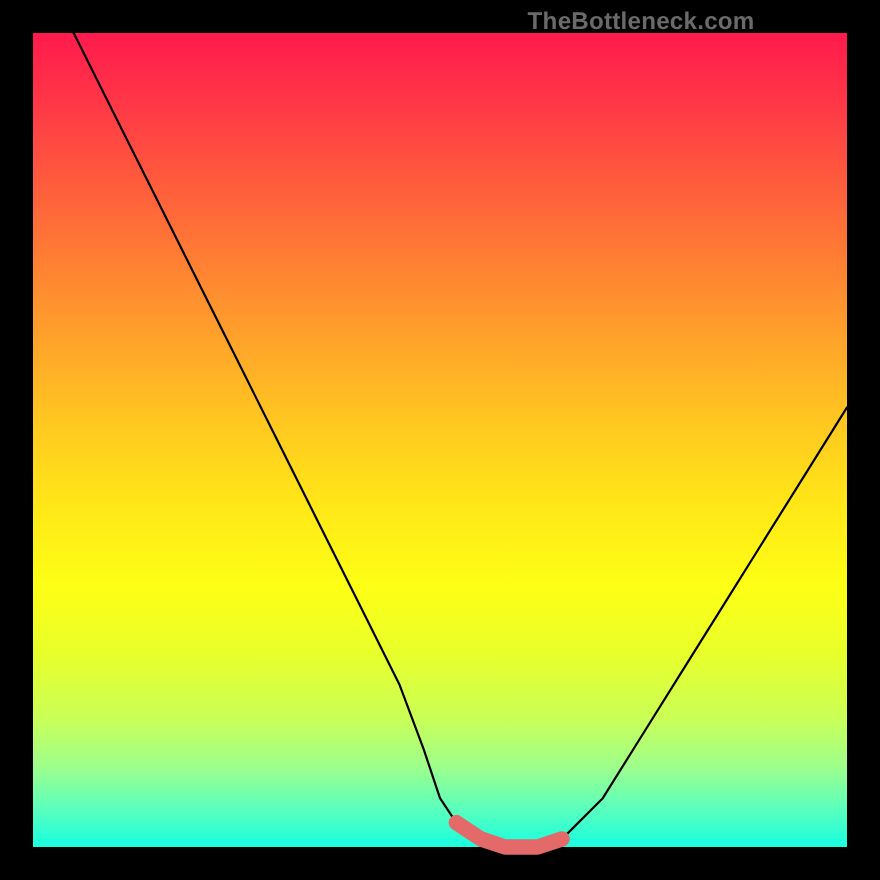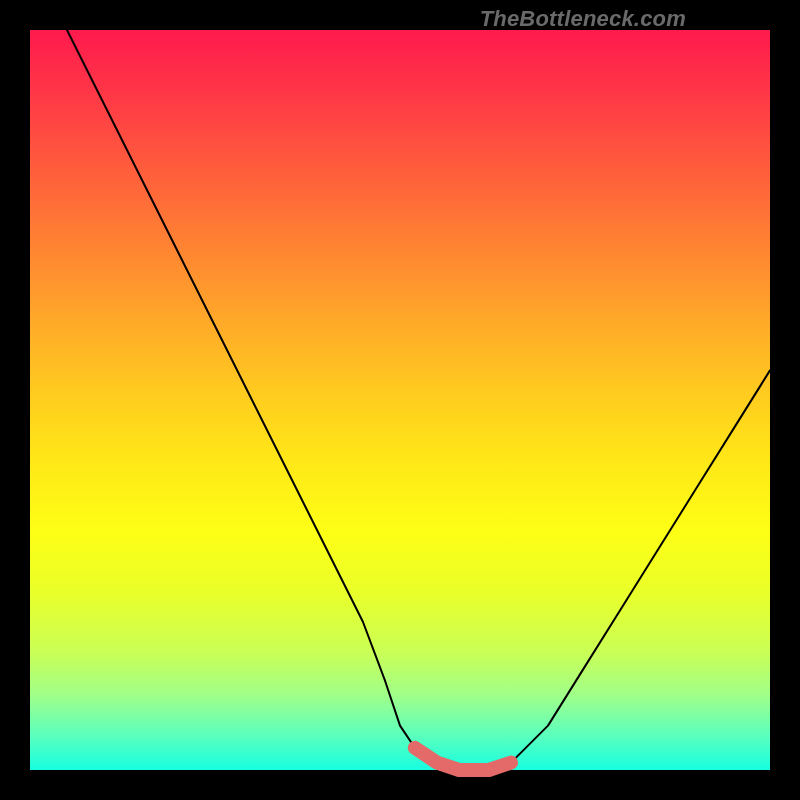--- a/index.html
+++ b/index.html
@@ -2,21 +2,20 @@
 <html><head>
 <meta charset="utf-8">
 <style>
   * { margin: 0; padding: 0; box-sizing: border-box; }
   html, body { width: 800px; height: 800px; overflow: hidden; background: #000; }
   .stage {
     position: relative;
     width: 720px;
     height: 800px;
     background: #000;
-    font-style: italic;
   }
   .plot-area {
     position: absolute;
     left: 30px;
     top: 30px;
     width: 740px;
     height: 740px;
     background: linear-gradient(to bottom,
       #ff1a4d 0%,
       #ff3547 8%,

